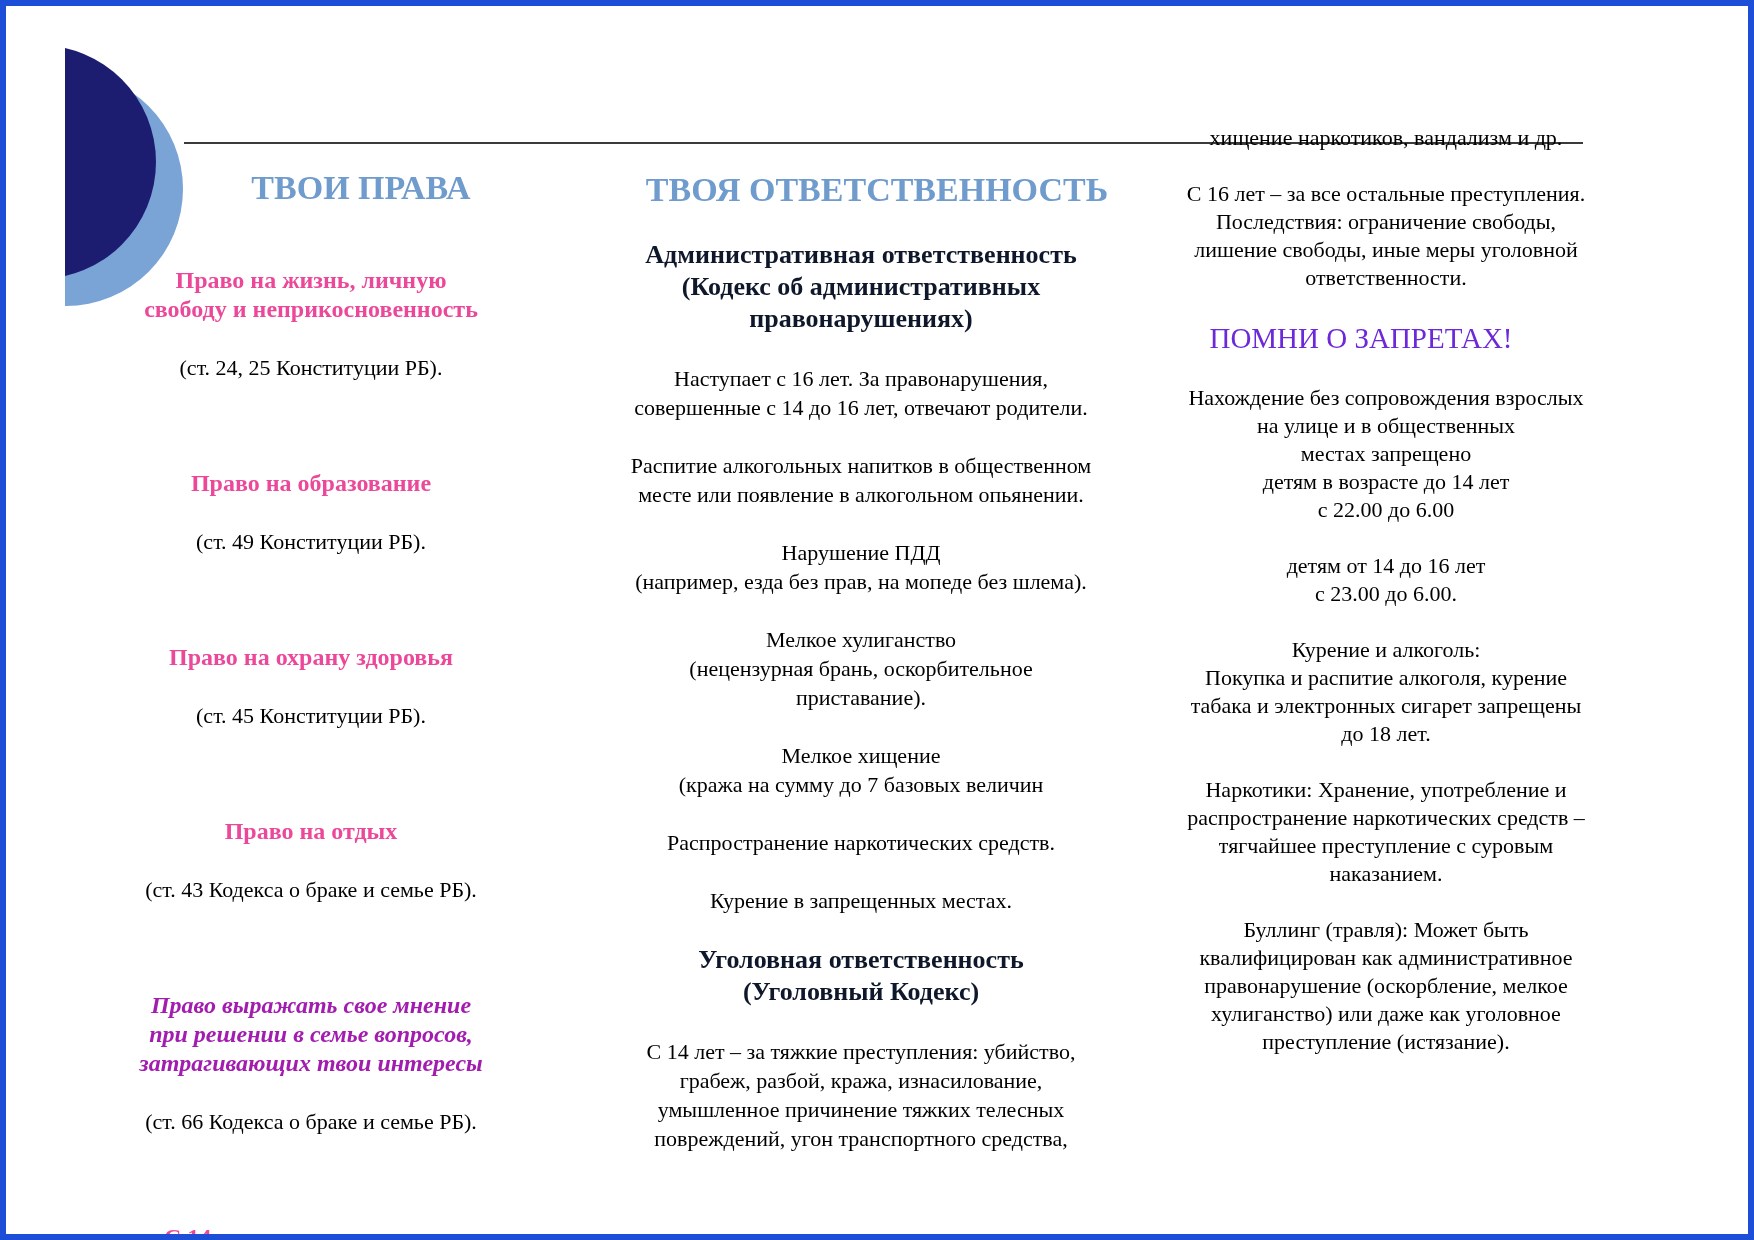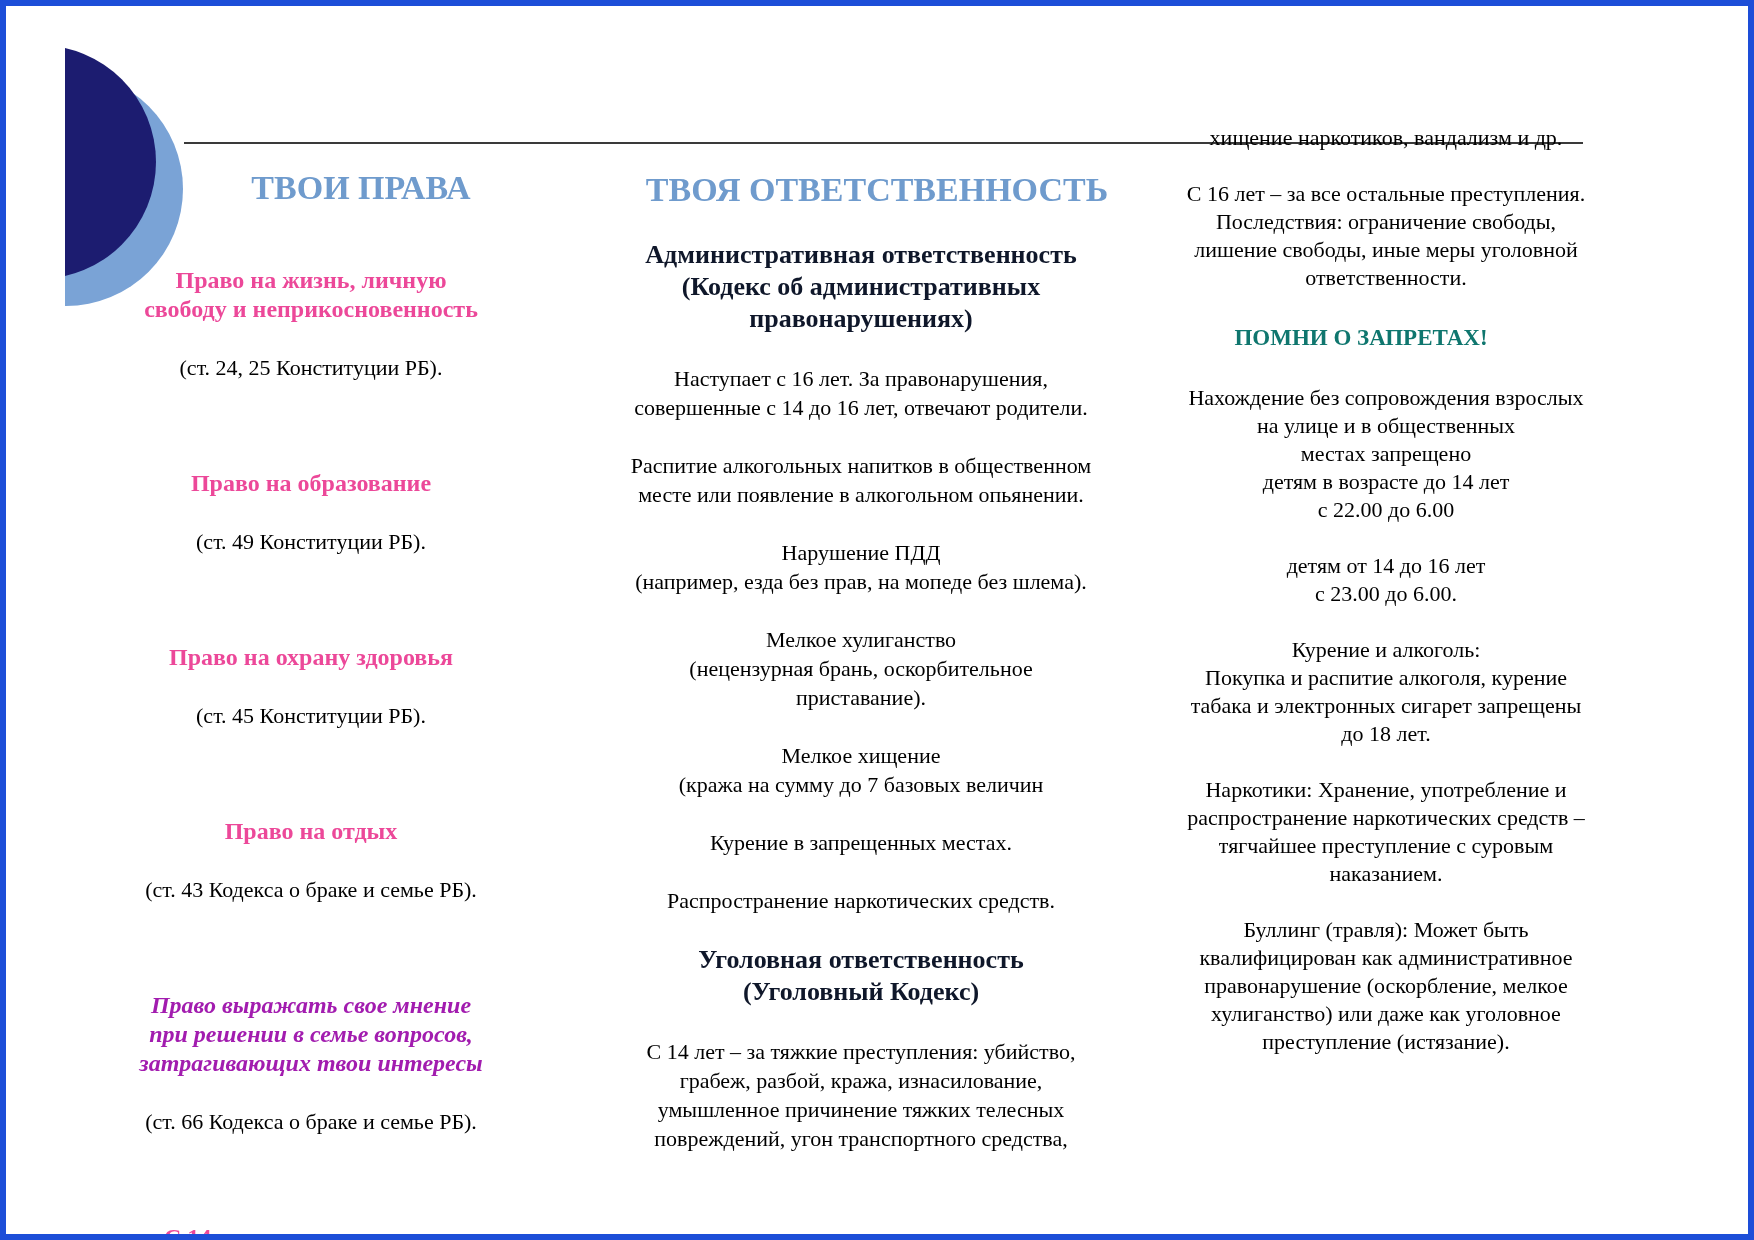--- a/index.html
+++ b/index.html
@@ -16,21 +16,21 @@
   .col-3{left:1110px;width:540px;padding-top:118px;font-size:22px;line-height:28px;}
   .blk{margin:0 0 29px 0;white-space:pre-line;}
   .col-3 .blk{margin-bottom:28px;}
   .title{
     font-weight:bold;color:#6f9bcd;font-size:34px;line-height:40px;
     margin:0 0 29px 0;white-space:pre-line;
   }
   .t1{position:relative;left:50px;}
   .t2{position:relative;left:16px;}
   .t3{
-    font-weight:bold;color:#0f766e;font-size:23px;line-height:36px;
+    font-weight:normal;color:#6d28d9;font-size:29px;line-height:36px;
     margin:0 0 28px 0;white-space:pre-line;position:relative;left:-25px;
   }
   .hd{font-weight:bold;font-size:24px;color:#ec4899;white-space:pre-line;}
   .hd.black{color:#a21caf;font-style:italic;}
   .cap{white-space:pre-line;}
   .hd-lg{font-weight:bold;font-size:26px;line-height:32px;color:#0f172a;}
 </style>
 </head>
 <body>
 
@@ -99,22 +99,22 @@
 совершенные с 14 до 16 лет, отвечают родители.</div>
     <div class="blk">Распитие алкогольных напитков в общественном
 месте или появление в алкогольном опьянении.</div>
     <div class="blk">Нарушение ПДД
 (например, езда без прав, на мопеде без шлема).</div>
     <div class="blk">Мелкое хулиганство
 (нецензурная брань, оскорбительное
 приставание).</div>
     <div class="blk">Мелкое хищение
 (кража на сумму до 7 базовых величин</div>
+    <div class="blk">Распространение наркотических средств.</div>
     <div class="blk">Курение в запрещенных местах.</div>
-    <div class="blk">Распространение наркотических средств.</div>
 
     <div class="blk hd-lg">Уголовная ответственность
 (Уголовный Кодекс)</div>
 
     <div class="blk">С 14 лет – за тяжкие преступления: убийство,
 грабеж, разбой, кража, изнасилование,
 умышленное причинение тяжких телесных
 повреждений, угон транспортного средства,</div>
   </section>
 

